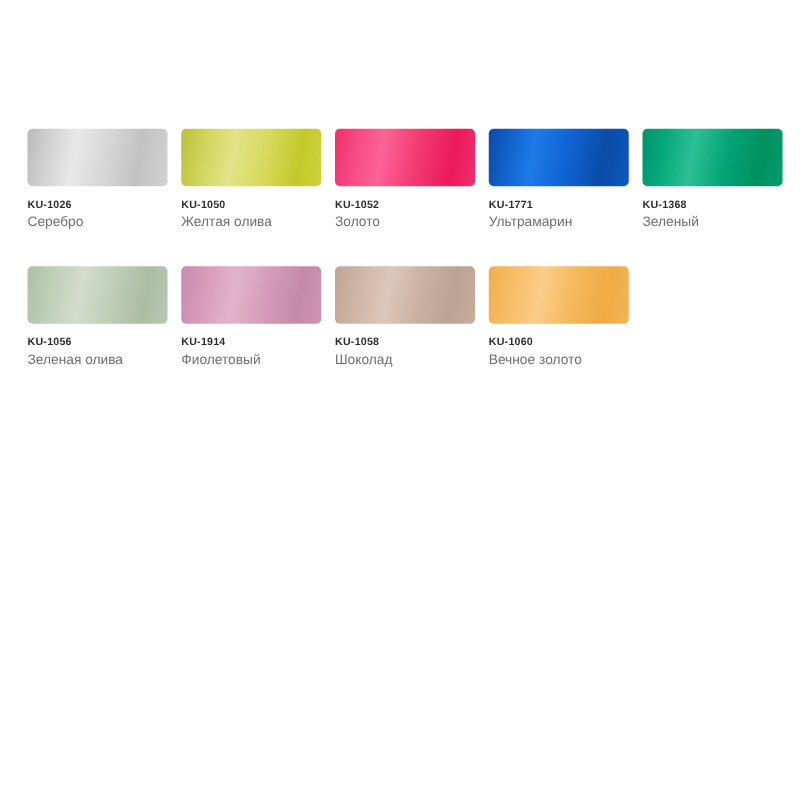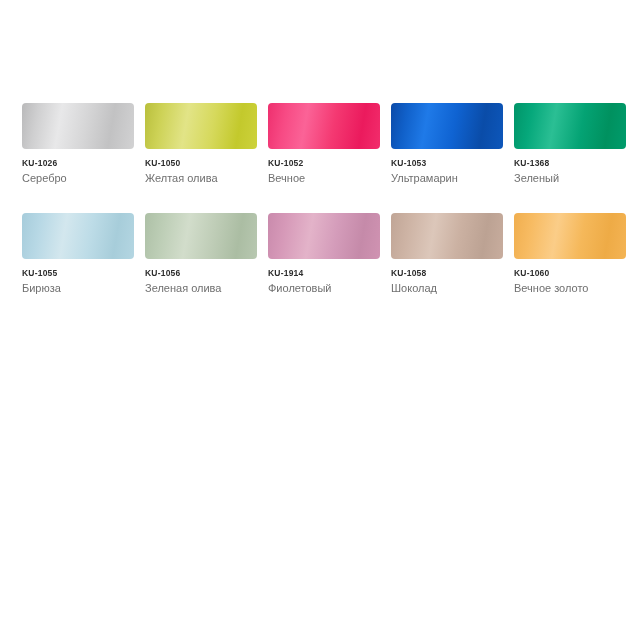--- a/index.html
+++ b/index.html
@@ -70,36 +70,31 @@
         <div class="swatch-name">Серебро</div>
       </div>
       <div class="swatch-cell">
         <span class="swatch-chip" style="background: linear-gradient(100deg, rgb(185, 191, 60) 0%, rgb(205, 210, 86) 15%, rgb(226, 228, 135) 37%, rgb(214, 217, 92) 60%, rgb(195, 201, 44) 82%, rgb(205, 210, 60) 100%);"></span>
         <div class="swatch-code">KU-1050</div>
         <div class="swatch-name">Желтая олива</div>
       </div>
       <div class="swatch-cell">
         <span class="swatch-chip" style="background: linear-gradient(100deg, rgb(238, 47, 110) 0%, rgb(247, 74, 132) 16%, rgb(251, 99, 151) 34%, rgb(244, 57, 114) 58%, rgb(235, 26, 93) 82%, rgb(242, 45, 108) 100%);"></span>
         <div class="swatch-code">KU-1052</div>
-        <div class="swatch-name">Вечное</div>
+        <div class="swatch-name">Золото</div>
       </div>
       <div class="swatch-cell">
         <span class="swatch-chip" style="background: linear-gradient(100deg, rgb(11, 74, 168) 0%, rgb(16, 96, 201) 14%, rgb(31, 122, 232) 32%, rgb(15, 99, 210) 56%, rgb(10, 76, 168) 80%, rgb(13, 87, 187) 100%);"></span>
-        <div class="swatch-code">KU-1053</div>
+        <div class="swatch-code">KU-1771</div>
         <div class="swatch-name">Ультрамарин</div>
       </div>
       <div class="swatch-cell">
         <span class="swatch-chip" style="background: linear-gradient(100deg, rgb(0, 148, 104) 0%, rgb(6, 168, 123) 16%, rgb(43, 191, 148) 36%, rgb(4, 163, 116) 60%, rgb(0, 145, 95) 82%, rgb(0, 156, 108) 100%);"></span>
         <div class="swatch-code">KU-1368</div>
         <div class="swatch-name">Зеленый</div>
-      </div>
-      <div class="swatch-cell">
-        <span class="swatch-chip" style="background: linear-gradient(100deg, rgb(166, 204, 219) 0%, rgb(183, 216, 229) 16%, rgb(211, 231, 238) 38%, rgb(189, 220, 231) 60%, rgb(167, 205, 218) 82%, rgb(180, 214, 226) 100%);"></span>
-        <div class="swatch-code">KU-1055</div>
-        <div class="swatch-name">Бирюза</div>
       </div>
       <div class="swatch-cell">
         <span class="swatch-chip" style="background: linear-gradient(100deg, rgb(173, 192, 166) 0%, rgb(188, 205, 181) 16%, rgb(210, 221, 203) 38%, rgb(191, 205, 183) 60%, rgb(171, 189, 163) 82%, rgb(184, 200, 177) 100%);"></span>
         <div class="swatch-code">KU-1056</div>
         <div class="swatch-name">Зеленая олива</div>
       </div>
       <div class="swatch-cell">
         <span class="swatch-chip" style="background: linear-gradient(100deg, rgb(201, 138, 172) 0%, rgb(214, 153, 184) 16%, rgb(227, 179, 201) 38%, rgb(212, 156, 186) 60%, rgb(197, 138, 169) 82%, rgb(208, 147, 178) 100%);"></span>
         <div class="swatch-code">KU-1914</div>
         <div class="swatch-name">Фиолетовый</div>

